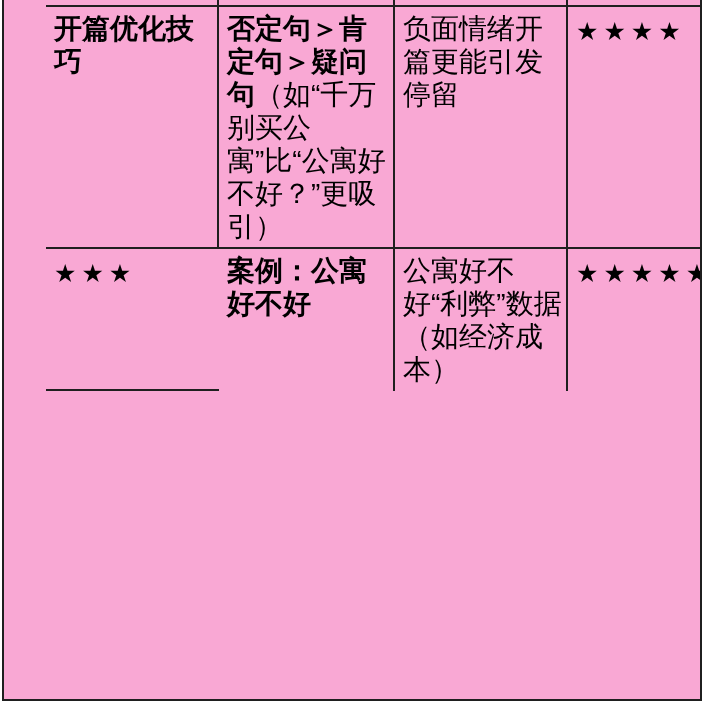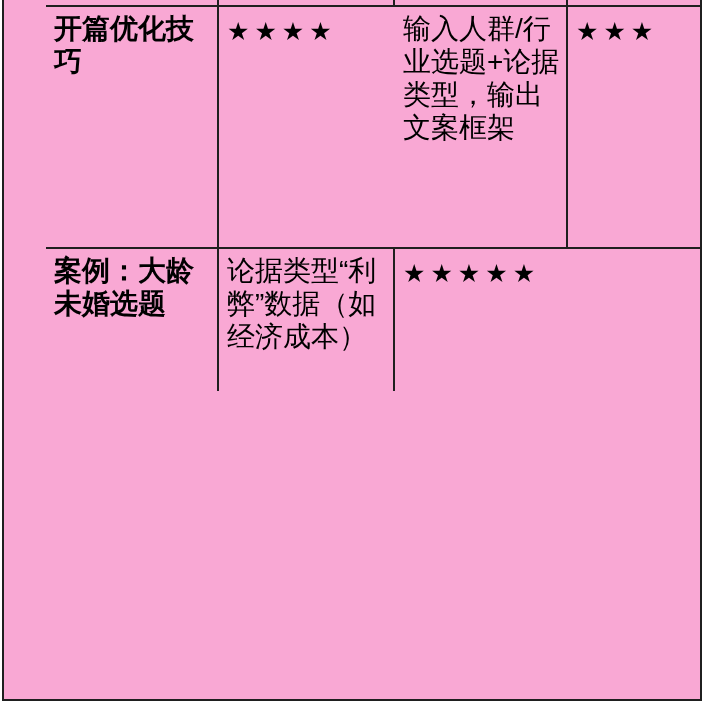--- a/index.html
+++ b/index.html
@@ -58,34 +58,37 @@
 <div class="tbl">
 
   <div class="c sp"></div>
   <div class="c sp"></div>
   <div class="c sp"></div>
   <div class="c sp lastcol"></div>
 
   <div class="c feature">
     <span>开篇优化技巧</span>
   </div>
+  <div class="c">
+    <span class="b">否定句＞肯定句＞疑问句</span><span>（如“千万别买公寓”比“公寓好不好？”更吸引）</span>
+  </div>
+  <div class="c">
+    <span>负面情绪开篇更能引发停留</span>
+  </div>
   <div class="c lastcol rating">
     <span>★★★★</span>
   </div>
 
-  <div class="c">
-    <span class="b"></span><span>输入人群/行业选题+论据类型，输出文案框架</span>
-  </div>
   <div class="c lastcol rating">
     <span>★★★</span>
   </div>
 
   <div class="c feature lastrow">
-    <span>案例：大龄未婚选题</span>
+    <span>案例：公寓好不好</span>
   </div>
   <div class="c lastrow">
-    <span>论据类型“利弊”数据（如经济成本）</span>
+    <span>公寓好不好“利弊”数据（如经济成本）</span>
   </div>
   <div class="c lastcol lastrow rating">
     <span>★★★★★</span>
   </div>
 
 </div>
 
 </body></html>

